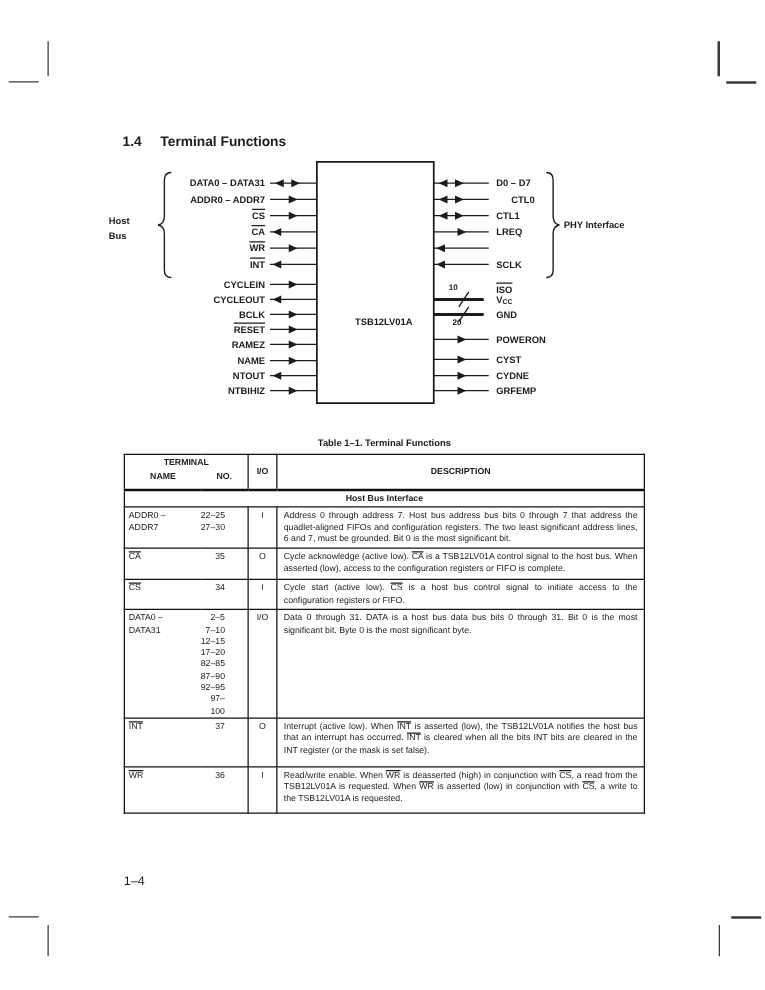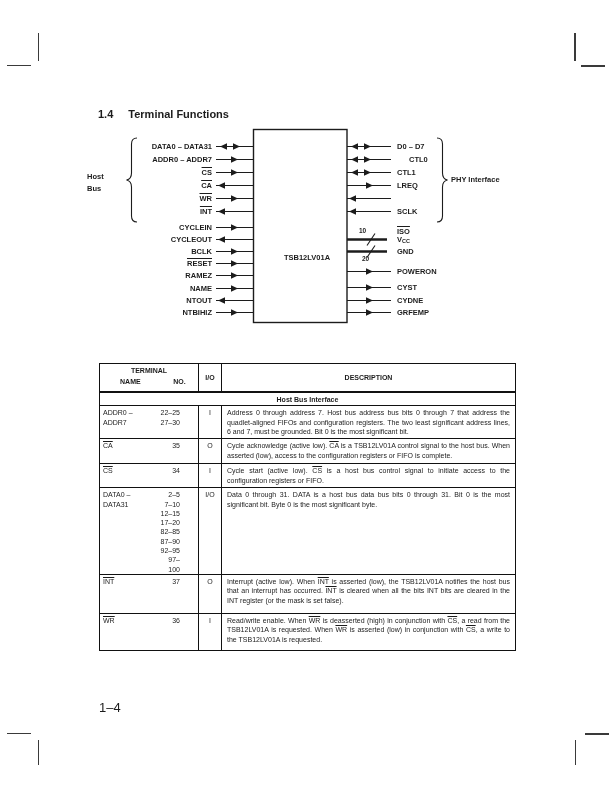--- a/index.html
+++ b/index.html
@@ -27,21 +27,21 @@
   td.c-no{border-left:none !important;text-align:right;padding-right:18px !important;}
   td.c-io{text-align:center;}
   td.c-desc{text-align:justify;padding:2px 5px 2px 5px !important;line-height:9.6px;}
   .th-wrap{position:relative;height:27px;font-size:7px;font-weight:bold;}
   .term-top{position:absolute;left:0;right:0;top:3px;text-align:center;}
   .term-bottom{position:absolute;left:0;right:0;top:14px;display:flex;}
   .term-bottom span:first-child{width:62%;text-align:center;}
   .term-bottom span:last-child{width:38%;text-align:center;}
   .th-mid{display:flex;align-items:center;justify-content:center;height:27px;font-size:7px;font-weight:bold;}
   tr.band td{font-weight:bold;text-align:center;padding:2px 0 1px 0 !important;}
-  .pagenum{position:absolute;left:99px;top:700px;font-size:13px;}
+  .pagenum{position:absolute;left:99px;top:700px;font-size:10px;}
 </style>
 </head>
 <body>
 
 <div class="page">
 
   <div class="cropmark" style="left:37.5px;top:33px;width:1.5px;height:28px;"></div>
   <div class="cropmark" style="left:7px;top:64.5px;width:24px;height:1.5px;"></div>
   <div class="cropmark" style="left:574px;top:33px;width:1.5px;height:28px;"></div>
   <div class="cropmark" style="left:581px;top:65px;width:24px;height:1.5px;"></div>
@@ -173,20 +173,21 @@
     <div class="sig" style="left:312px;top:122px;"><span>GND</span></div>
     <div class="sig" style="left:312px;top:142px;"><span>POWERON</span></div>
     <div class="sig" style="left:312px;top:158px;"><span>CYST</span></div>
     <div class="sig" style="left:312px;top:171px;"><span>CYDNE</span></div>
     <div class="sig" style="left:312px;top:183px;"><span>GRFEMP</span></div>
 
     <div class="busnum" style="left:274px;top:102px;">10</div>
     <div class="busnum" style="left:277px;top:130px;">20</div>
   </div>
 
+  <div class="caption" style="top:350px;">Table 1–1. Terminal Functions</div>
 
   <table class="tf">
     <colgroup>
         <col style="width:61px">
         <col style="width:38px">
         <col style="width:23px">
         <col style="width:294px">
       </colgroup>
     <thead>
       <tr>

